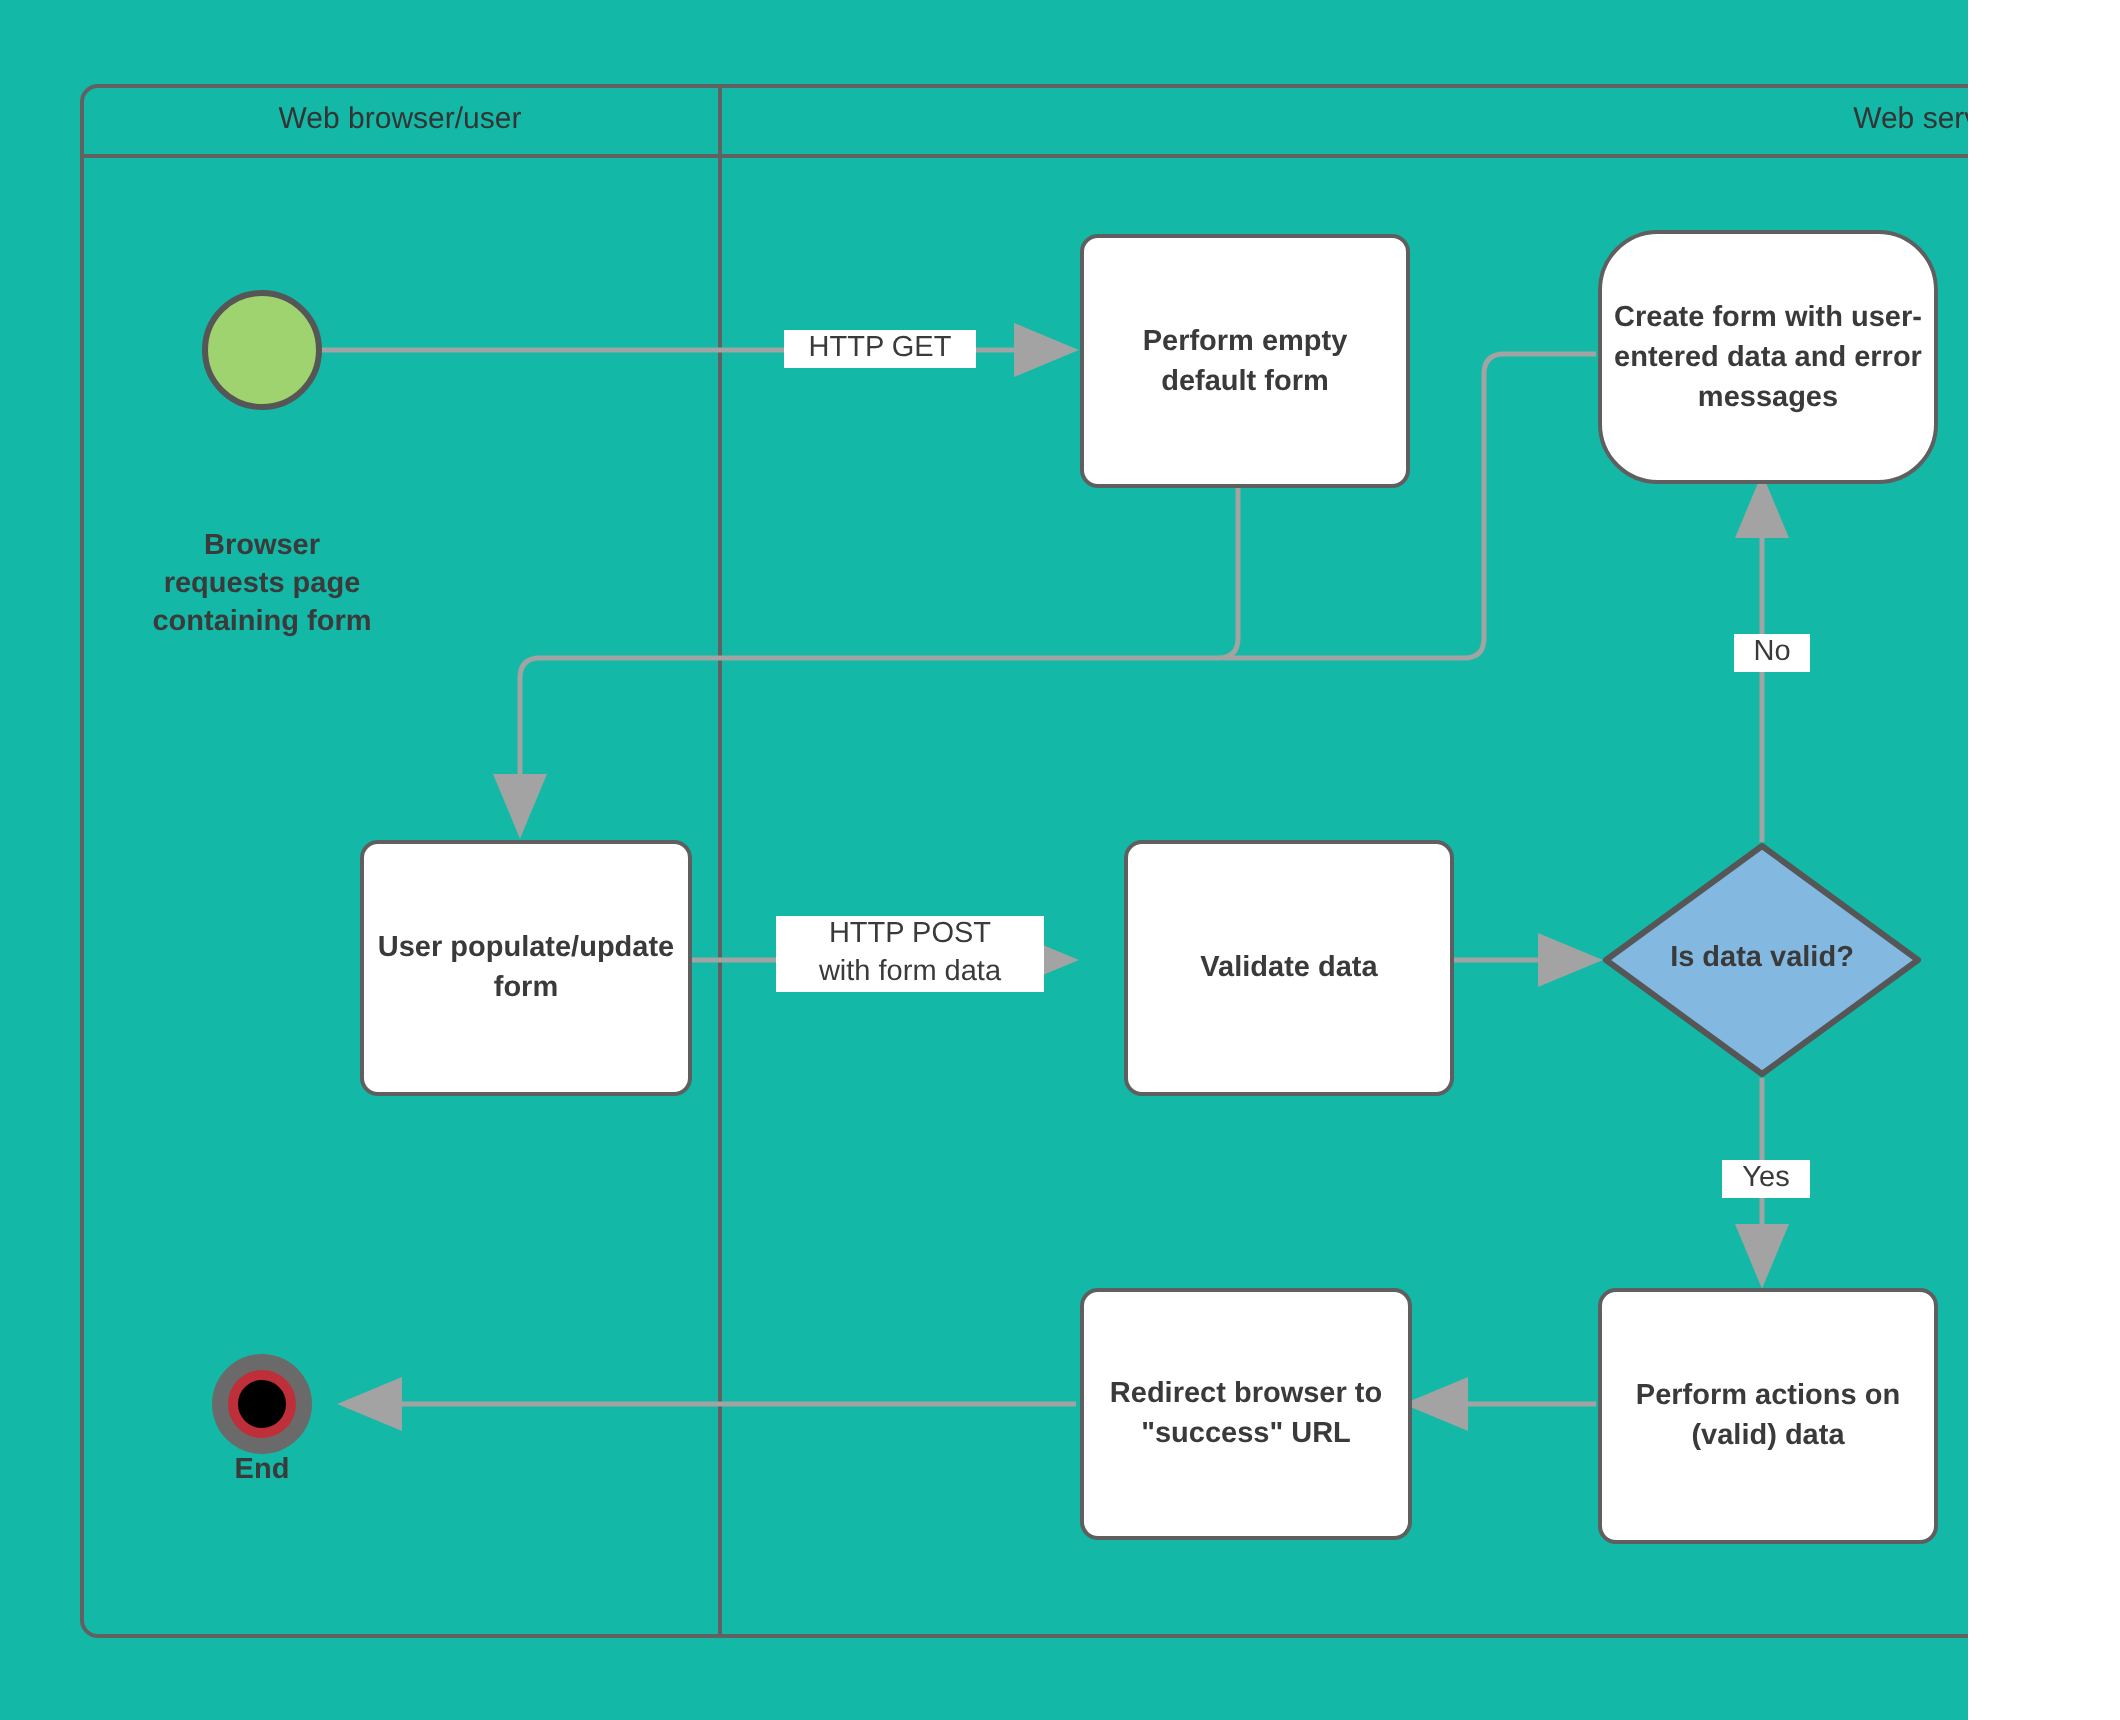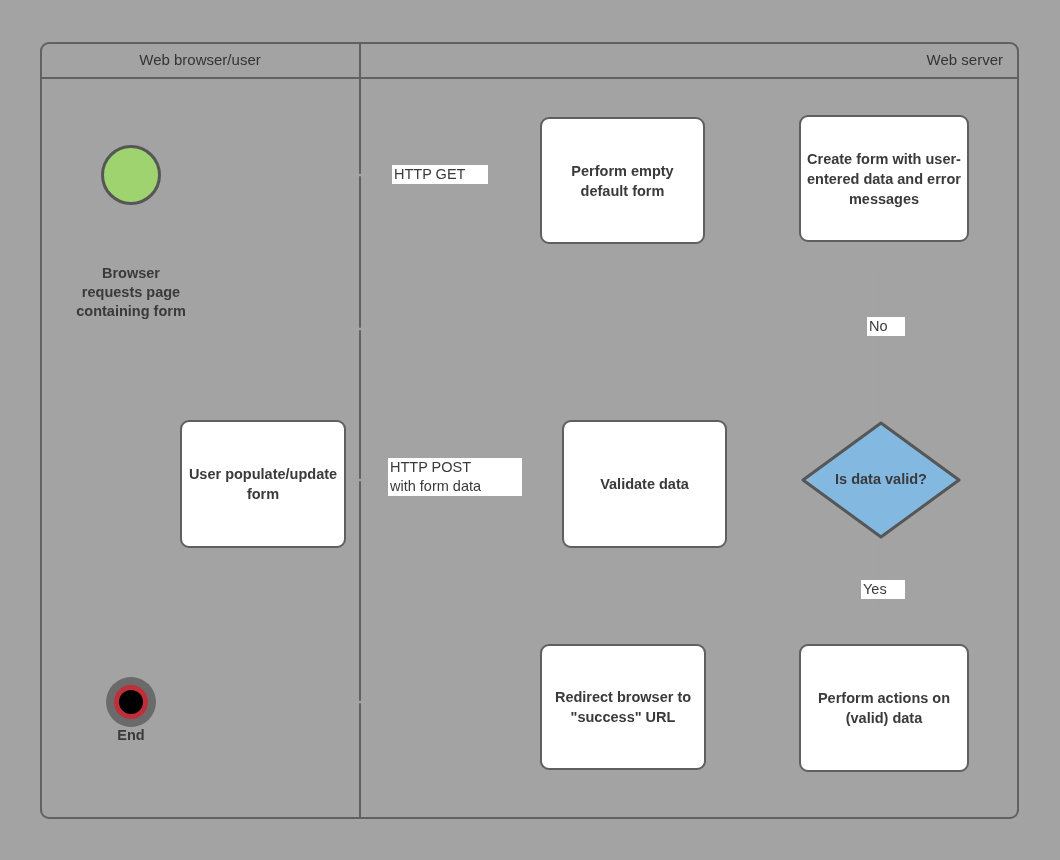--- a/index.html
+++ b/index.html
@@ -1,17 +1,17 @@
 <!DOCTYPE html>
 <html><head>
 <meta charset="utf-8">
 <style>
   html,body{margin:0;padding:0;background:#ffffff;}
   #canvas{
-    position:relative;width:1060px;height:860px;background:#a3a3a3;
+    position:relative;width:984px;height:860px;background:#14b8a6;
     font-family:"Liberation Sans","DejaVu Sans",sans-serif;color:#3a3a3a;overflow:hidden;
   }
   
   .pool{position:absolute;left:40px;top:42px;width:975px;height:773px;
         border:2px solid #616161;border-radius:9px;background:transparent;}
   .header-line{position:absolute;left:40px;top:77px;width:979px;height:0;
                border-top:2px solid #616161;}
   .lane-divider{position:absolute;left:359px;top:42px;height:777px;width:0;
                 border-left:2px solid #616161;}
   .lane-title{position:absolute;top:51px;font-size:15px;text-align:center;color:#343434;}
@@ -26,21 +26,21 @@
         font-weight:bold;font-size:14.5px;line-height:20px;color:#3a3a3a;padding:4px;}
   
   .start-circle{position:absolute;left:101px;top:145px;width:54px;height:54px;
                 border:3px solid #565656;border-radius:50%;background:#9ed36f;}
   .node-caption{position:absolute;font-weight:bold;font-size:14.5px;line-height:19px;
                 text-align:center;color:#3a3a3a;}
   .end-circle{position:absolute;left:114px;top:685px;width:24px;height:24px;border-radius:50%;
               background:#000000;border:5px solid #bf2f3a;box-shadow:0 0 0 8px #6a6a6a;}
   
   .edge-label{position:absolute;background:#ffffff;font-size:14.5px;line-height:19px;
-              text-align:left;color:#3a3a3a;white-space:pre-line;padding:0 2px;}
+              text-align:center;color:#3a3a3a;white-space:pre-line;padding:0 2px;}
 </style>
 </head>
 <body>
 
 <div id="canvas">
 
   <div class="pool"></div>
   <div class="header-line"></div>
   <div class="lane-divider"></div>
   <div class="lane-title t1">Web browser/user</div>
@@ -71,21 +71,21 @@
 
     <path class="wire" d="M538,702 L174,702" marker-end="url(#arrow)"></path>
 
     <polygon points="803,480 881,423 959,480 881,537" fill="#83b8e1" stroke="#565656" stroke-width="3" stroke-linejoin="round"></polygon>
   </svg>
 
   <div class="start-circle"></div>
   <div class="node-caption" style="left:73px;top:228px;width:116px;margin-top:36px;">Browser requests page containing form</div>
 
   <div class="node" style="left:540px;top:117px;width:153px;height:115px;">Perform empty default form</div>
-  <div class="node" style="left:799px;top:115px;width:158px;height:115px;">Create form with user-entered data and error messages</div>
+  <div class="node" style="left:799px;top:115px;width:158px;height:115px;border-radius:30px;">Create form with user-entered data and error messages</div>
   <div class="node" style="left:180px;top:420px;width:154px;height:116px;">User populate/update form</div>
   <div class="node" style="left:562px;top:420px;width:153px;height:116px;">Validate data</div>
   <div class="node" style="left:799px;top:644px;width:158px;height:116px;">Perform actions on (valid) data</div>
   <div class="node" style="left:540px;top:644px;width:154px;height:114px;">Redirect browser to "success" URL</div>
 
   <div class="node-caption" style="left:811px;top:470px;width:140px;">Is data valid?</div>
 
   <div class="end-circle"></div>
   <div class="node-caption" style="left:101px;top:726px;width:60px;">End</div>
 

